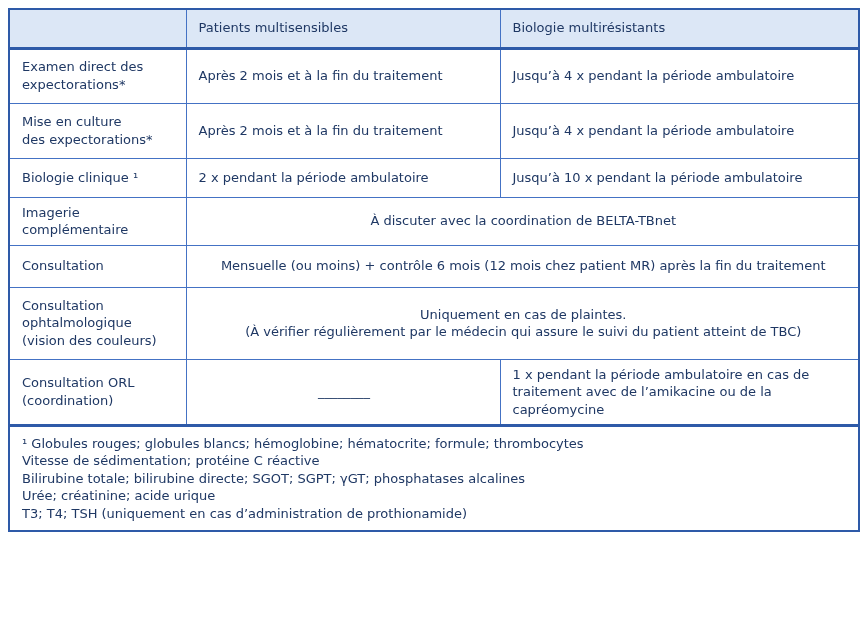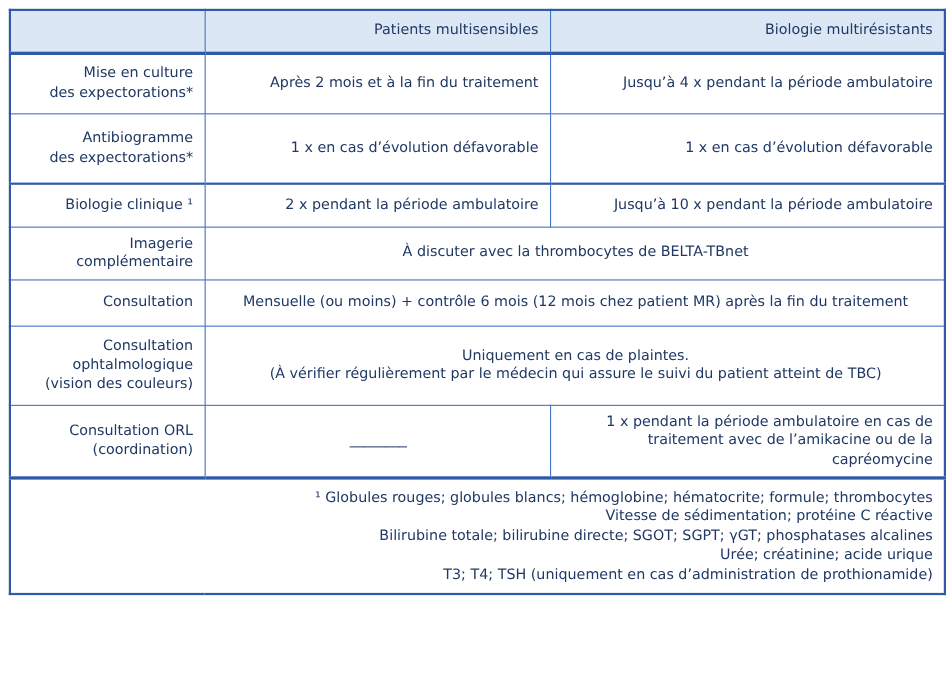--- a/index.html
+++ b/index.html
@@ -27,21 +27,21 @@
   col.c1{width:177px;}
   col.c2{width:314px;}
   col.c3{width:359px;}
   th,td{
     border:1px solid var(--border-thin);
     vertical-align:middle;
     padding:6px 10px 6px 12px;
     white-space:pre-line;
     line-height:1.35;
     font-weight:normal;
-    text-align:right;
+    text-align:left;
   }
   tr.header-row th{
     background:var(--header-bg);
     border-bottom:3px solid var(--border-thick);
     height:39px;
   }
   tr.r1 td{height:55px;}
   tr.r2 td{height:55px;}
   tr.r3 td{height:64px;border-bottom:2px solid var(--border-thick);}
   tr.r4 td{height:39px;}
@@ -62,40 +62,40 @@
       <col class="c1">
         <col class="c2">
         <col class="c3">
     </colgroup>
     <tbody>
         <tr class="header-row">
       <th></th>
       <th>Patients multisensibles</th>
       <th>Biologie multirésistants</th>
     </tr>
+    <tr class="r1">
+      <td>Examen direct des
+expectorations*</td>
+      <td>Après 2 mois et à la fin du traitement</td>
+      <td>Jusqu’à 4 x pendant la période ambulatoire</td>
+    </tr>
     <tr class="r2">
       <td>Mise en culture
 des expectorations*</td>
       <td>Après 2 mois et à la fin du traitement</td>
       <td>Jusqu’à 4 x pendant la période ambulatoire</td>
-    </tr>
-    <tr class="r3">
-      <td>Antibiogramme
-des expectorations*</td>
-      <td>1 x en cas d’évolution défavorable</td>
-      <td>1 x en cas d’évolution défavorable</td>
     </tr>
     <tr class="r4">
       <td>Biologie clinique ¹</td>
       <td>2 x pendant la période ambulatoire</td>
       <td>Jusqu’à 10 x pendant la période ambulatoire</td>
     </tr>
     <tr class="r6">
       <td>Imagerie complémentaire</td>
-      <td class="center" colspan="2">À discuter avec la thrombocytes de BELTA-TBnet</td>
+      <td class="center" colspan="2">À discuter avec la coordination de BELTA-TBnet</td>
     </tr>
     <tr class="r7">
       <td>Consultation</td>
       <td class="center" colspan="2">Mensuelle (ou moins) + contrôle 6 mois (12 mois chez patient MR) après la fin du traitement</td>
     </tr>
     <tr class="r8">
       <td>Consultation
 ophtalmologique
 (vision des couleurs)</td>
       <td class="center" colspan="2">Uniquement en cas de plaintes.

